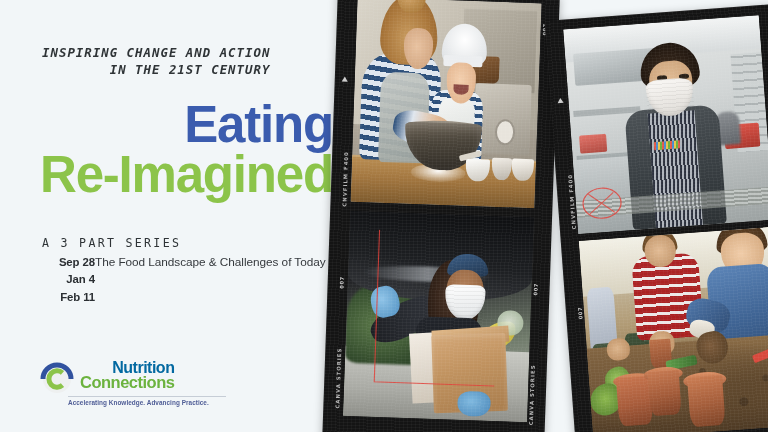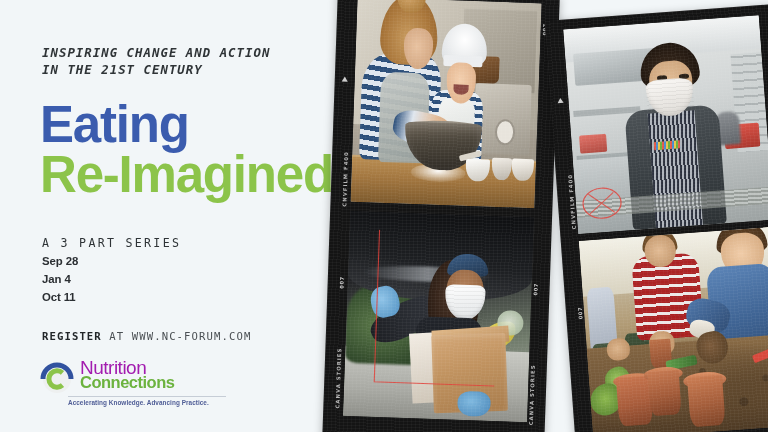--- a/index.html
+++ b/index.html
@@ -23,20 +23,21 @@
     overflow: hidden;
   }
 
   
   .text-col {
     position: absolute;
     left: 0;
     top: 0;
     width: 340px;
     height: 376px;
+    text-align: right;
   }
   .tagline {
     position: absolute;
     left: 42px;
     top: 44px;
     font-family: "DejaVu Sans Mono", "Liberation Mono", monospace;
     font-style: italic;
     font-weight: 700;
     font-size: 12.4px;
     line-height: 17px;
@@ -123,23 +124,23 @@
     height: 34px;
   }
   .logo-words {
     position: absolute;
     left: 40px;
     top: 0px;
     line-height: 15px;
   }
   .logo-words .w1 {
     display: block;
-    font-size: 19px;
-    font-weight: 400;
-    color: #a21caf;
+    font-size: 16px;
+    font-weight: 700;
+    color: #0369a1;
     letter-spacing: -0.5px;
   }
   .logo-words .w2 {
     display: block;
     font-size: 16.5px;
     font-weight: 700;
     color: #6cb33f;
     letter-spacing: -0.5px;
   }
   .logo-rule {
@@ -749,32 +750,30 @@
     <div class="headline">
       <span class="l1">Eating</span>
       <span class="l2">Re-Imagined</span>
     </div>
 
     <div class="series-head">A 3 PART SERIES</div>
 
     <div class="series-list">
       <div class="series-row">
         <span class="series-date">Sep 28</span>
+        <span class="series-title">The Food Landscape &amp; Challenges of Today</span>
       </div>
       <div class="series-row">
         <span class="series-date">Jan 4</span>
       </div>
       <div class="series-row">
-        <span class="series-date">Oct 11</span>
+        <span class="series-date">Feb 11</span>
       </div>
     </div>
 
-    <div class="register">
-      <span class="bold">REGISTER</span><span class="light"> AT WWW.NC-FORUM.COM</span>
-    </div>
 
     <div class="logo">
       <div class="logo-mark">
         <svg viewBox="0 0 34 34" width="34" height="34" aria-hidden="true">
           <circle cx="17" cy="17" r="14" fill="#eef0f0"></circle>
           <path d="M3 17a14 14 0 0 1 28 0" fill="none" stroke="#31529f" stroke-width="5"></path>
           <path d="M22.5 10.8a8.2 8.2 0 1 0 0 12.4" fill="none" stroke="#8cc44a" stroke-width="5" stroke-linecap="butt"></path>
         </svg>
       </div>
       <div class="logo-words">

